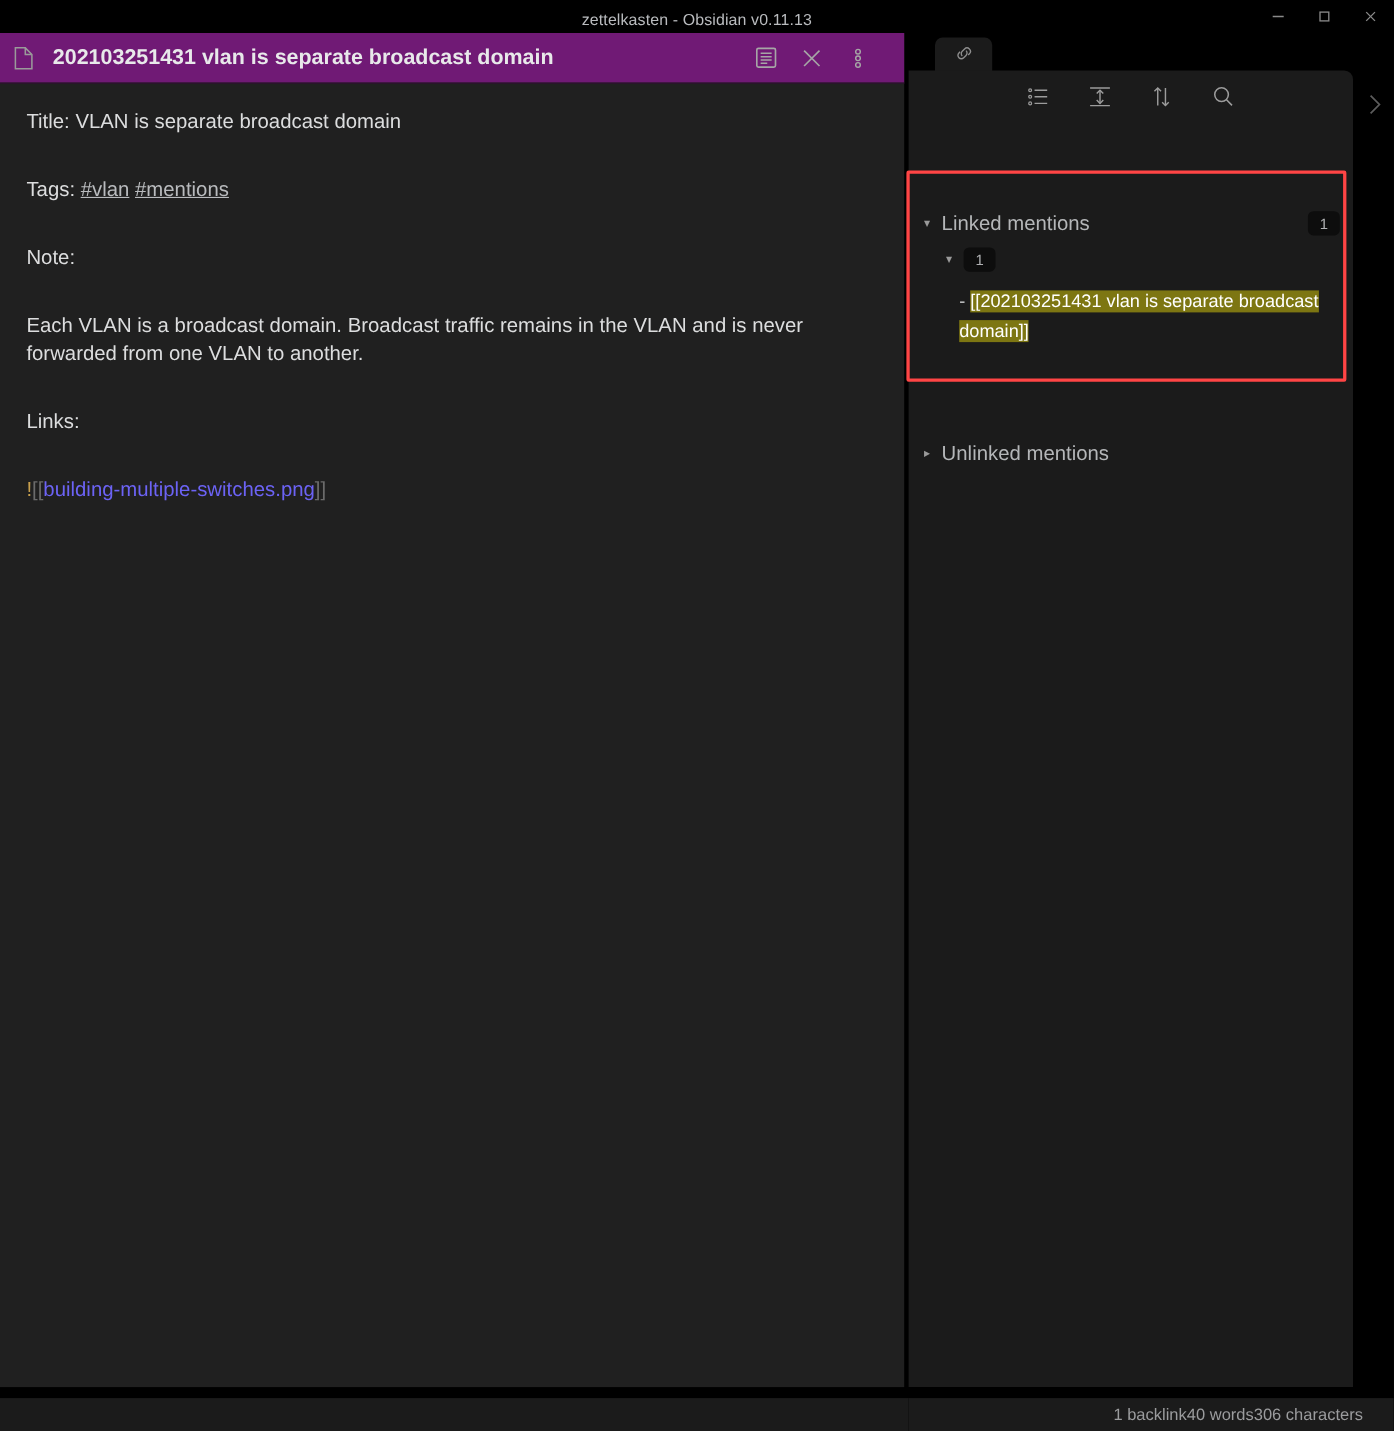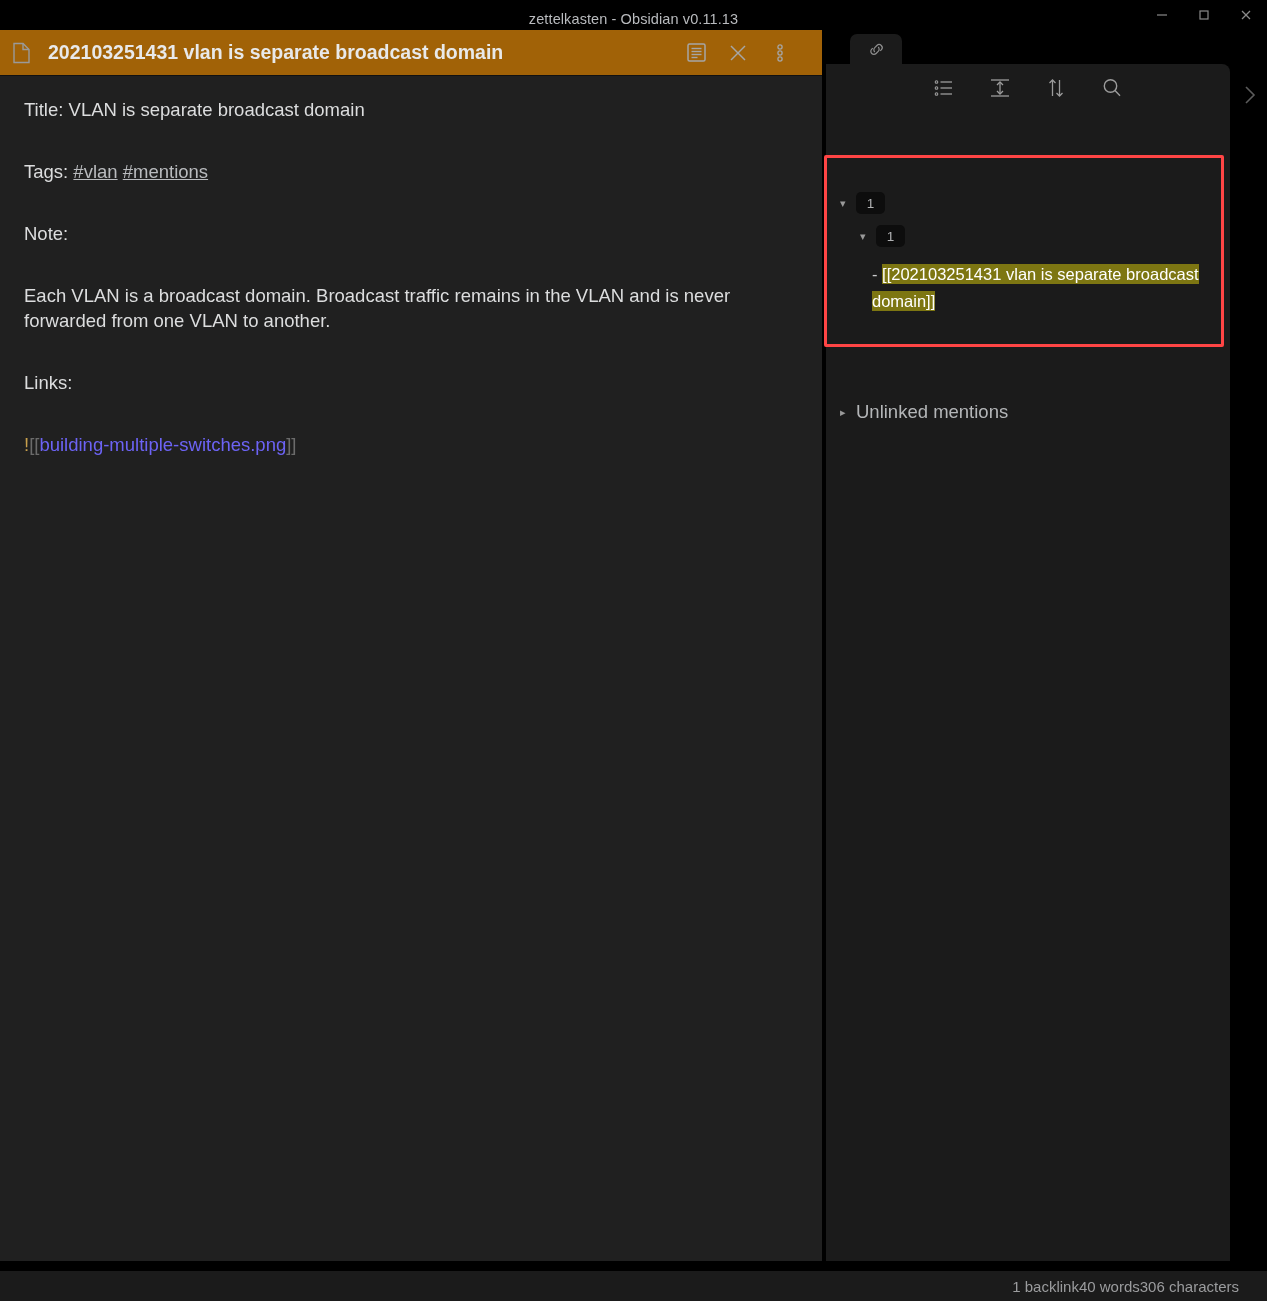--- a/index.html
+++ b/index.html
@@ -55,21 +55,21 @@
     left: 0; top: 30px;
     width: 822px;
     height: 1231px;
     background: #202020;
   }
   .view-header {
     height: 45px;
     display: flex;
     align-items: center;
     padding: 0 29px 0 8px;
-    background: #a16207;
+    background: #701a75;
     border-bottom: 1px solid #111;
   }
   .file-icon {
     width: 26px;
     height: 26px;
     display: flex;
     align-items: center;
     justify-content: center;
     color: #9a9a9a;
     flex: 0 0 auto;
@@ -408,20 +408,21 @@
           <line x1="15" y1="14.6" x2="20" y2="19.8" stroke="currentColor" stroke-width="1.4"></line>
         </svg>
       </span>
     </div>
 
     <div class="backlink-box"></div>
 
     <div class="mention-section section-linked">
       <div class="tree-row">
         <span class="caret">▾</span>
+        <span class="section-title">Linked mentions</span>
         <span class="count-badge">1</span>
       </div>
 
       <div class="file-row">
         <span class="caret">▾</span>
         <span class="count-badge">1</span>
       </div>
 
       <div class="context-row">
         <span class="dash">-</span>

